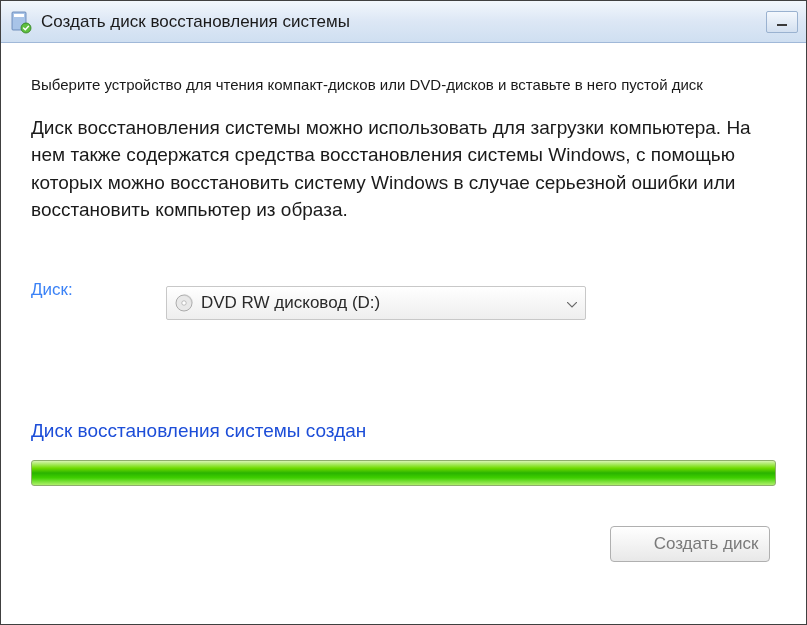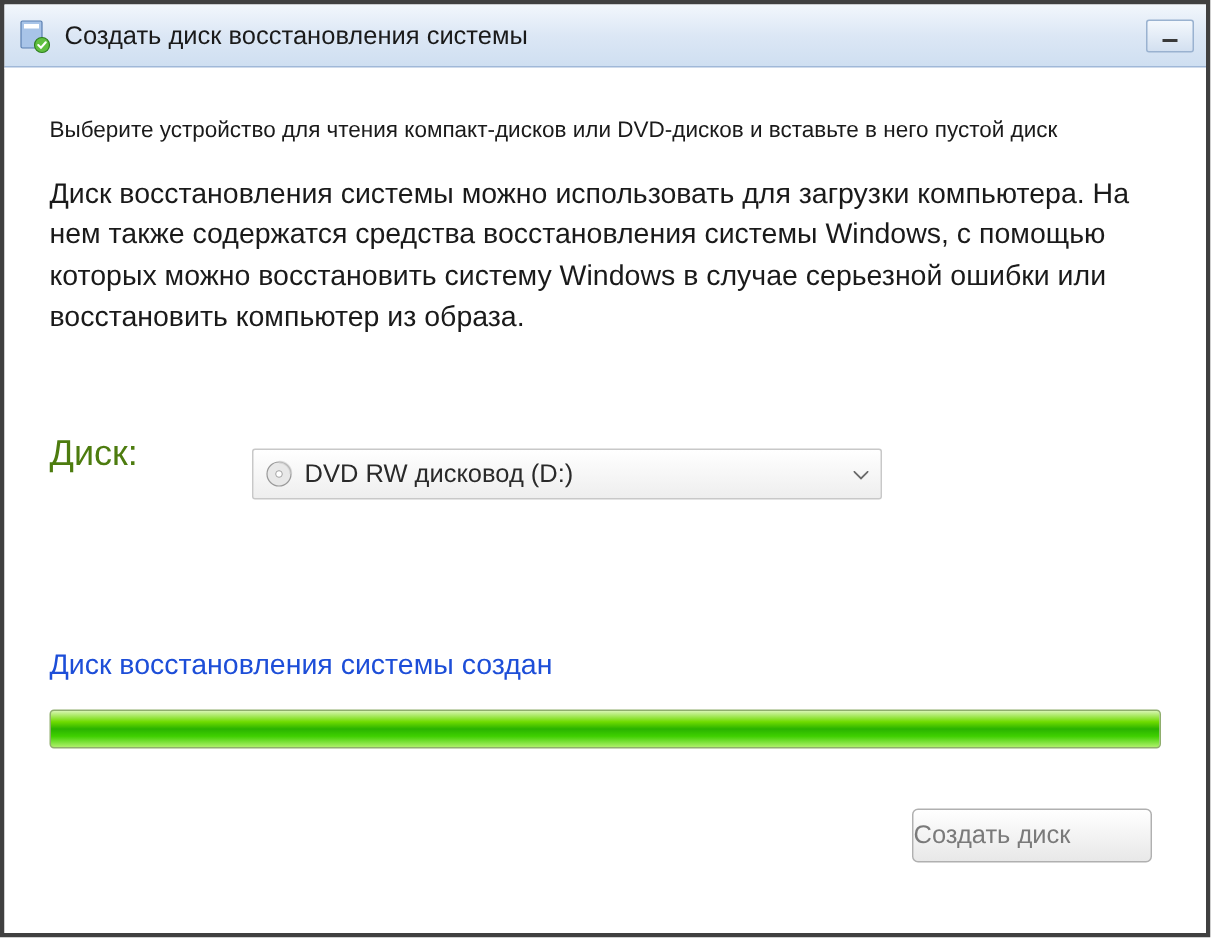--- a/index.html
+++ b/index.html
@@ -7,21 +7,21 @@
       font-family: "Segoe UI", Tahoma, sans-serif;
       background: #fff;
       width: 807px;
       height: 625px;
       overflow: hidden;
     }
     .window {
       width: 807px;
       height: 625px;
       background: #fff;
-      border: 3px solid #404040;
+      border: 1px solid #404040;
       display: flex;
       flex-direction: column;
     }
     .titlebar {
       height: 42px;
       background: linear-gradient(to bottom, #f2f7fc 0%, #dce7f5 50%, #cfdff1 100%);
       border-bottom: 1px solid #a0b8d8;
       display: flex;
       align-items: center;
       padding: 0 8px;
@@ -65,30 +65,30 @@
     .heading {
       font-size: 15px;
       color: #1a1a1a;
       line-height: 1.45;
       margin-bottom: 18px;
     }
     .desc {
       font-size: 19px;
       color: #1a1a1a;
       line-height: 1.45;
-      margin-bottom: 48px;
+      margin-bottom: 37px;
     }
     .drive-row {
       display: flex;
       align-items: center;
       margin-bottom: 100px;
     }
     .drive-label {
-      font-size: 24px;
-      color: #4d7c0f;
+      font-size: 17px;
+      color: #3b82f6;
       width: 135px;
     }
     .drive-select {
       width: 420px;
       height: 34px;
       border: 1px solid #c8c8c8;
       border-radius: 2px;
       background: linear-gradient(to bottom, #ffffff, #eeeeee);
       display: flex;
       align-items: center;
@@ -137,22 +137,23 @@
     .btn {
       min-width: 160px;
       height: 36px;
       border: 1px solid #b0b0b0;
       border-radius: 4px;
       background: linear-gradient(to bottom, #ffffff, #e8e8e8);
       font-size: 17px;
       color: #7a7a7a;
       display: flex;
       align-items: center;
-      justify-content: flex-start;
+      justify-content: center;
       cursor: default;
+      padding-left: 32px;
     }
   </style>
 </head>
 <body>
 
 <div class="window">
 
   <div class="titlebar">
     <span class="titlebar-icon">
       <svg viewBox="0 0 24 24" width="24" height="24">

